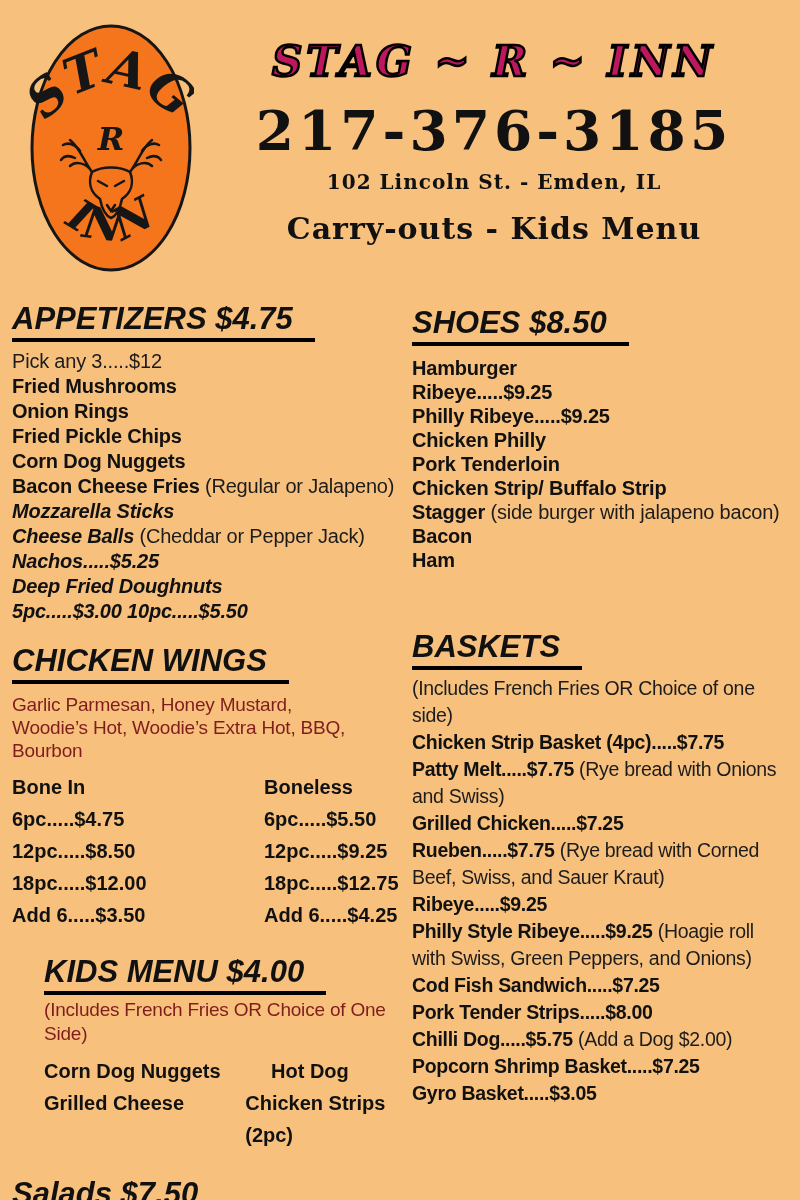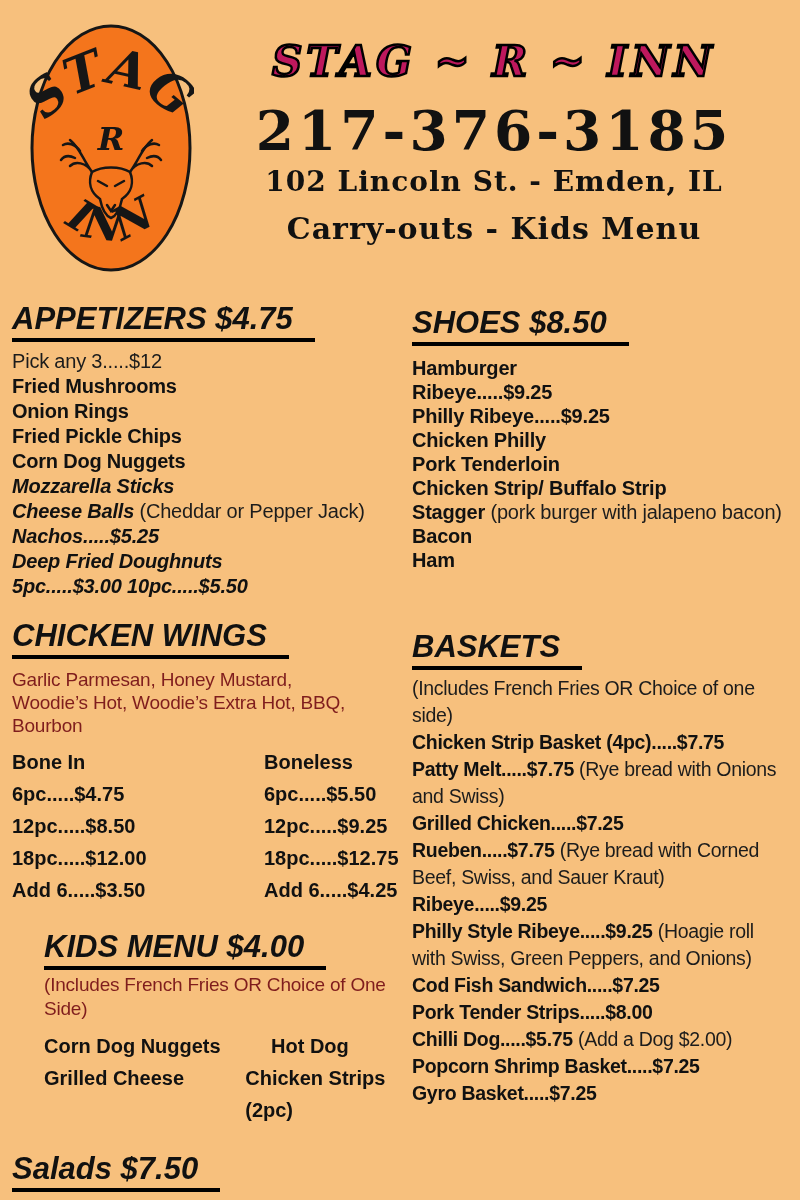--- a/index.html
+++ b/index.html
@@ -16,21 +16,21 @@
     font-size:42px; line-height:72px; letter-spacing:4px;
     color:#be185d; -webkit-text-stroke:2.5px #000;
     white-space:nowrap;
   }
   .phone {
     font-family:"DejaVu Serif", serif; font-weight:700;
     font-size:55px; line-height:50px; margin-top:8px; letter-spacing:4px;
   }
   .address {
     font-family:"DejaVu Serif", serif; font-weight:700;
-    font-size:28px; line-height:34px; margin-top:9px; letter-spacing:1px;
+    font-size:20px; line-height:34px; margin-top:9px; letter-spacing:1px;
   }
   .tagline {
     font-family:"DejaVu Serif", serif; font-weight:700;
     font-size:30px; line-height:34px; margin-top:13px; letter-spacing:1px;
   }
   
   .menu-grid { position:absolute; top:290px; left:0; right:0; bottom:0; display:flex; }
   .col-left  { width:412px; padding-left:12px; box-sizing:border-box; }
   .col-right { flex:1; padding-right:8px; }
   .heading {
@@ -109,20 +109,21 @@
     <div class="col-left">
 
       <section class="appetizers">
         <div><span class="heading">APPETIZERS $4.75</span></div>
         <div>
             <div class="line"><span class="r">Pick any 3.....$12</span></div>
             <div class="line"><span class="b">Fried Mushrooms</span></div>
             <div class="line"><span class="b">Onion Rings</span></div>
             <div class="line"><span class="b">Fried Pickle Chips</span></div>
             <div class="line"><span class="b">Corn Dog Nuggets</span></div>
+            <div class="line"><span class="b">Bacon Cheese Fries</span><span class="r"> (Regular or Jalapeno)</span></div>
             <div class="line"><span class="bi">Mozzarella Sticks</span></div>
             <div class="line"><span class="bi">Cheese Balls</span><span class="r"> (Cheddar or Pepper Jack)</span></div>
             <div class="line"><span class="bi">Nachos.....$5.25</span></div>
             <div class="line"><span class="bi">Deep Fried Doughnuts</span></div>
             <div class="line"><span class="bi">5pc.....$3.00 10pc.....$5.50</span></div>
           </div>
       </section>
 
       <section class="wings">
         <div><span class="heading">CHICKEN WINGS</span></div>
@@ -179,40 +180,40 @@
 
       <section class="shoes">
         <div><span class="heading">SHOES $8.50</span></div>
         <div>
             <div class="line"><span class="b">Hamburger</span></div>
             <div class="line"><span class="b">Ribeye.....$9.25</span></div>
             <div class="line"><span class="b">Philly Ribeye.....$9.25</span></div>
             <div class="line"><span class="b">Chicken Philly</span></div>
             <div class="line"><span class="b">Pork Tenderloin</span></div>
             <div class="line"><span class="b">Chicken Strip/ Buffalo Strip</span></div>
-            <div class="line"><span class="b">Stagger</span><span class="r"> (pork burger with jalapeno bacon)</span></div>
+            <div class="line"><span class="b">Stagger</span><span class="r"> (side burger with jalapeno bacon)</span></div>
             <div class="line"><span class="b">Bacon</span></div>
             <div class="line"><span class="b">Ham</span></div>
           </div>
       </section>
 
       <section class="baskets">
         <div><span class="heading">BASKETS</span></div>
         <div>
             <div class="line"><span class="r">(Includes French Fries OR Choice of one side)</span></div>
             <div class="line"><span class="b">Chicken Strip Basket (4pc).....$7.75</span></div>
             <div class="line"><span class="b">Patty Melt.....$7.75</span><span class="r"> (Rye bread with Onions and Swiss)</span></div>
             <div class="line"><span class="b">Grilled Chicken.....$7.25</span></div>
             <div class="line"><span class="b">Rueben.....$7.75</span><span class="r"> (Rye bread with Corned Beef, Swiss, and Sauer Kraut)</span></div>
             <div class="line"><span class="b">Ribeye.....$9.25</span></div>
             <div class="line"><span class="b">Philly Style Ribeye.....$9.25</span><span class="r"> (Hoagie roll with Swiss, Green Peppers, and Onions)</span></div>
             <div class="line"><span class="b">Cod Fish Sandwich.....$7.25</span></div>
             <div class="line"><span class="b">Pork Tender Strips.....$8.00</span></div>
             <div class="line"><span class="b">Chilli Dog.....$5.75</span><span class="r"> (Add a Dog $2.00)</span></div>
             <div class="line"><span class="b">Popcorn Shrimp Basket.....$7.25</span></div>
-            <div class="line"><span class="b">Gyro Basket.....$7.25</span></div>
+            <div class="line"><span class="b">Gyro Basket.....$3.05</span></div>
           </div>
       </section>
 
     </div>
 
   </div>
 </div>
 
 </body></html>

